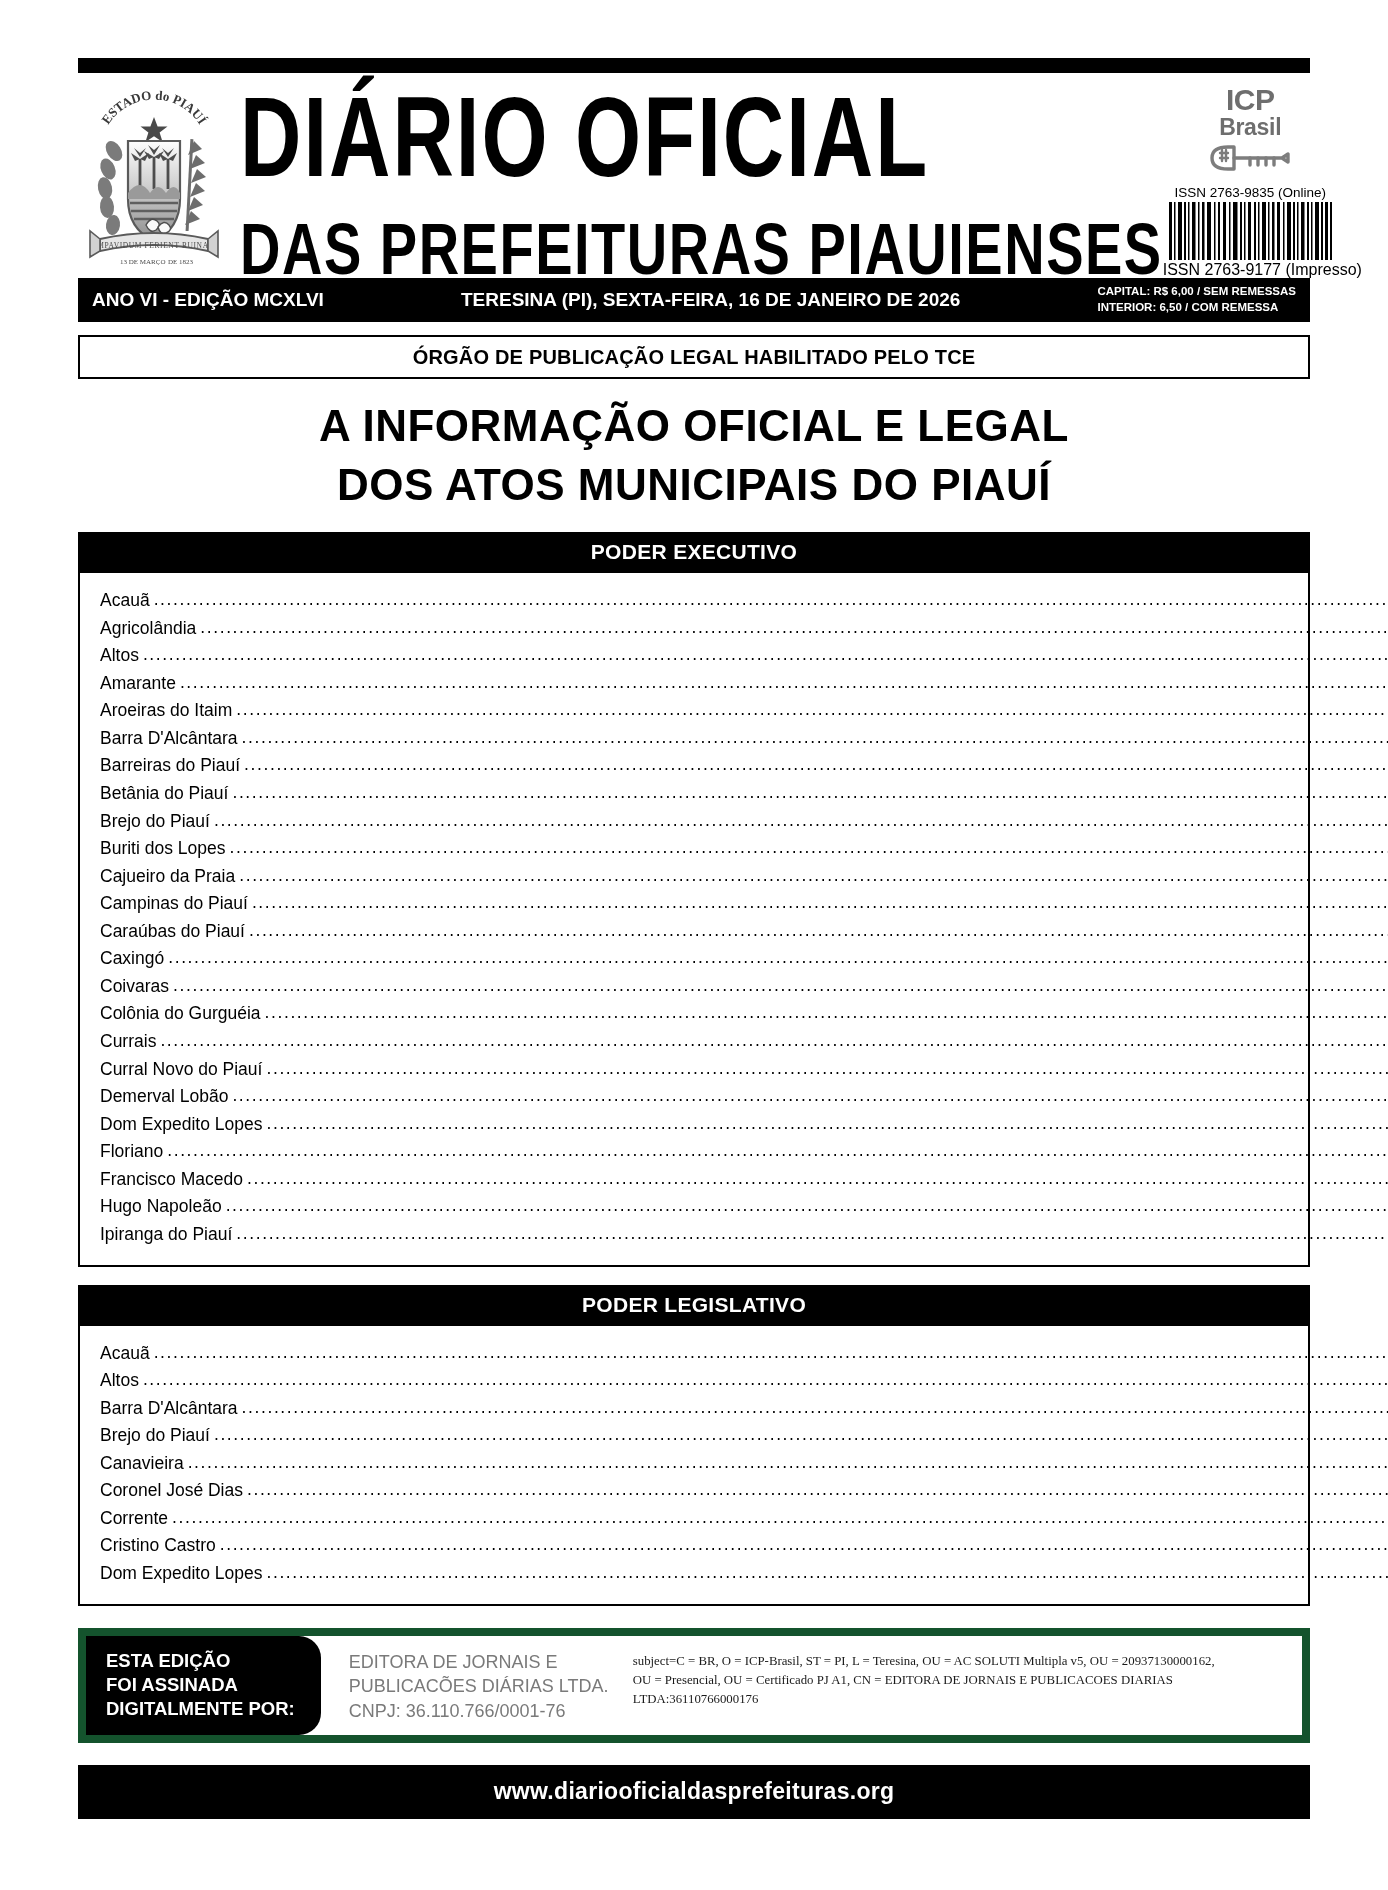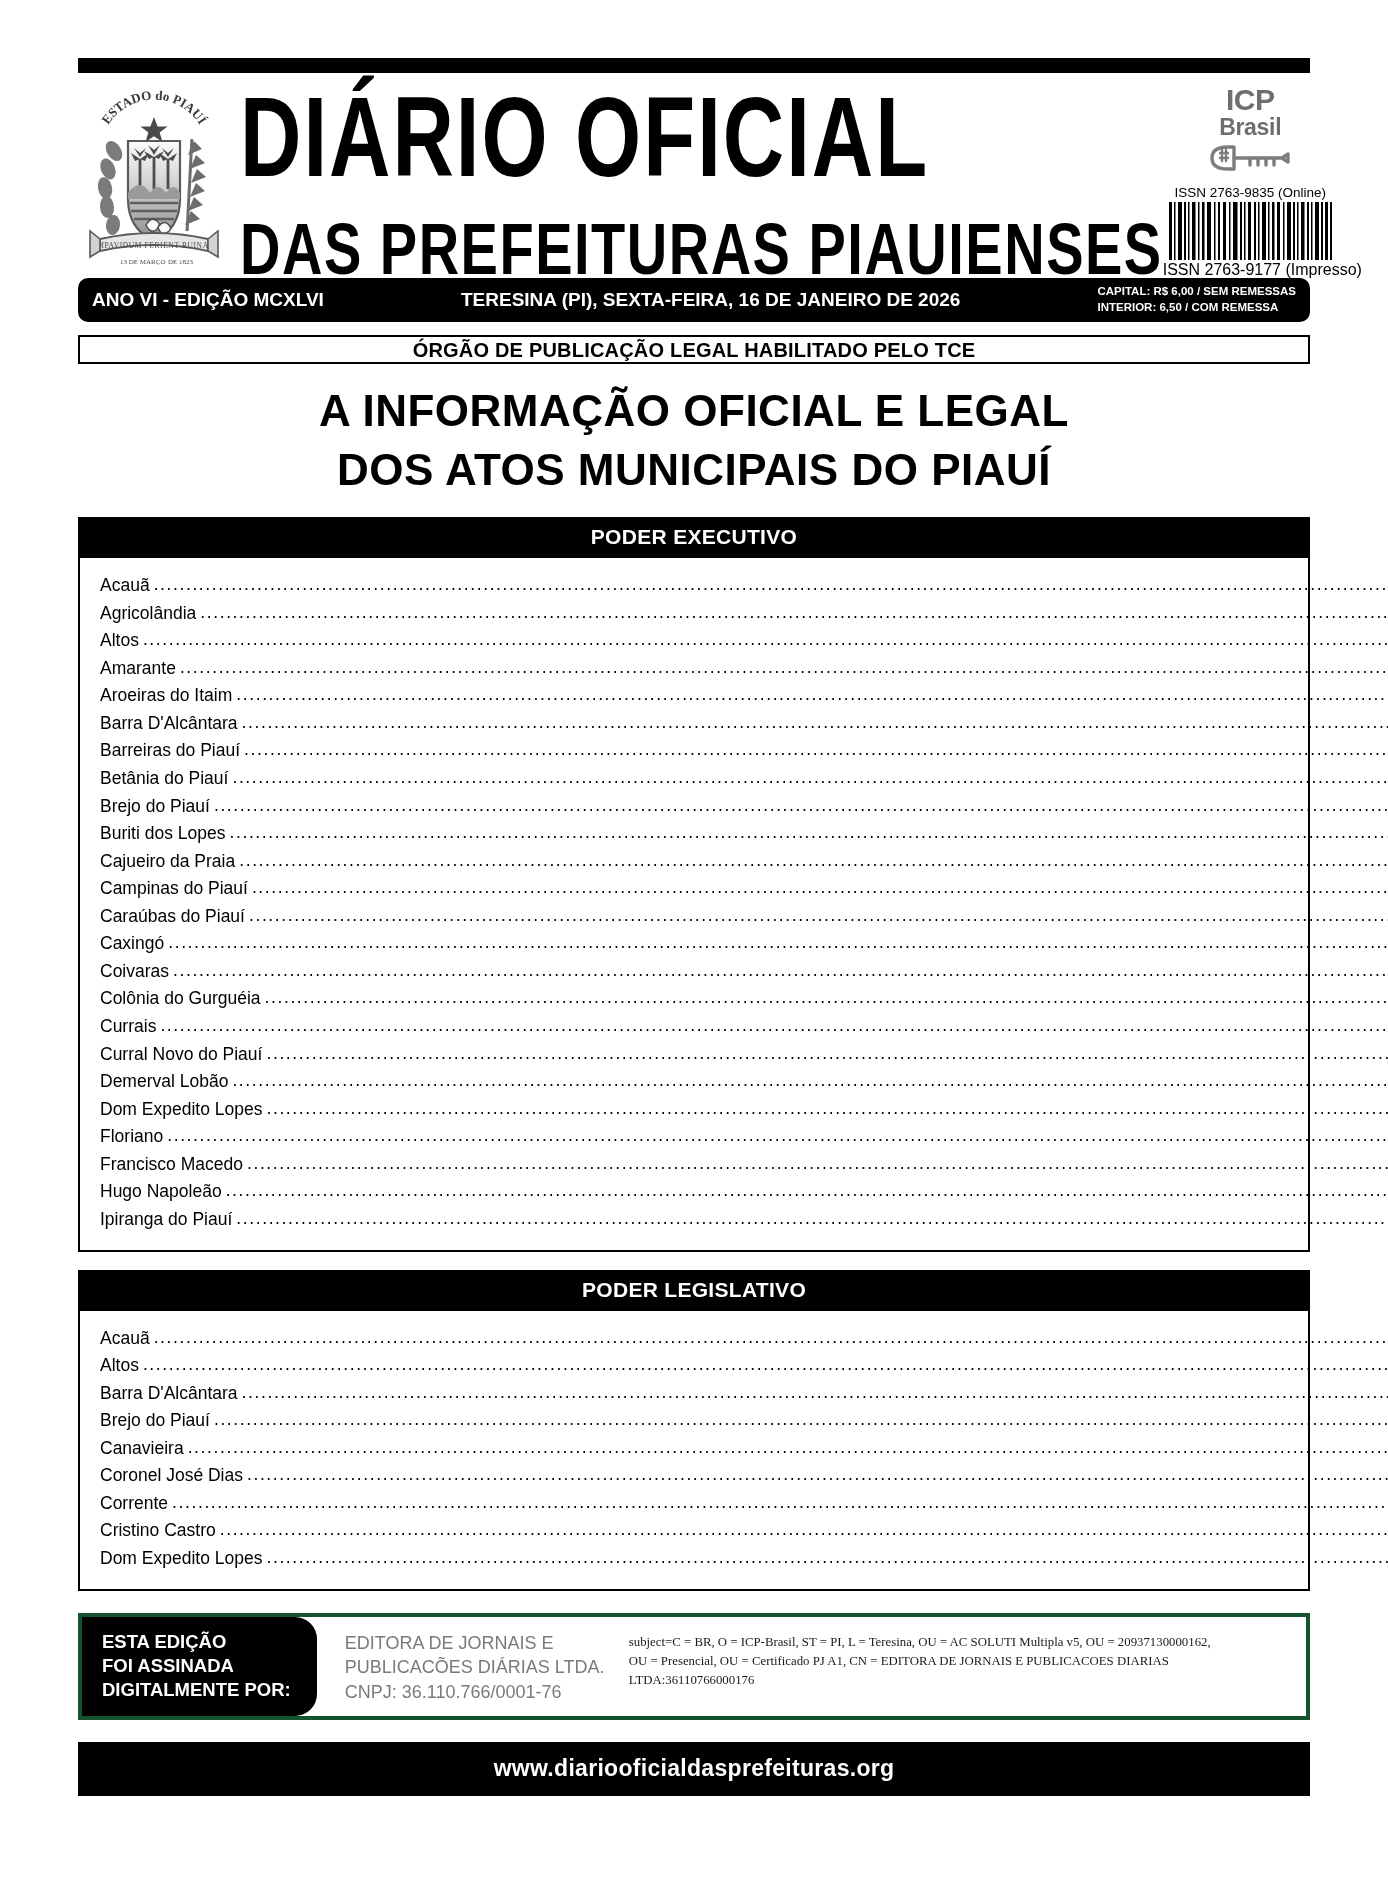--- a/index.html
+++ b/index.html
@@ -108,21 +108,20 @@
   }
 
   
   .edition-bar {
     background: #000;
     color: #fff;
     height: 44px;
     display: flex;
     align-items: center;
     padding: 0 14px;
-    border-radius: 10px;
   }
   .edition-ano {
     font-weight: 700;
     font-size: 19px;
     flex: 0 0 auto;
     white-space: nowrap;
   }
   .edition-date {
     flex: 1 1 auto;
     text-align: center;
@@ -135,23 +134,23 @@
     text-align: left;
     line-height: 1.35;
     white-space: nowrap;
   }
   .edition-price div { font-weight: 700; font-size: 11.5px; }
 
   
   .tce-box {
     border: 2.5px solid #000;
     margin-top: 13px;
-    height: 29px;
-    display: flex;
-    align-items: flex-end;
+    height: 44px;
+    display: flex;
+    align-items: center;
     justify-content: center;
   }
   .tce-box span {
     font-weight: 700;
     font-size: 20px;
     letter-spacing: 0.2px;
   }
 
   
   .slogan {
@@ -199,21 +198,21 @@
     margin: 0 4px;
     font-size: 17.5px;
     letter-spacing: 1.6px;
     color: #000;
     position: relative;
     top: -1px;
   }
 
   
   .sig-wrap {
-    border: 4px solid #14532d;
+    border: 8px solid #14532d;
     margin-top: 22px;
     display: flex;
     align-items: stretch;
     min-height: 92px;
   }
   .sig-badge {
     background: #000;
     color: #fff;
     border-radius: 0 22px 22px 0;
     padding: 13px 26px 13px 20px;

